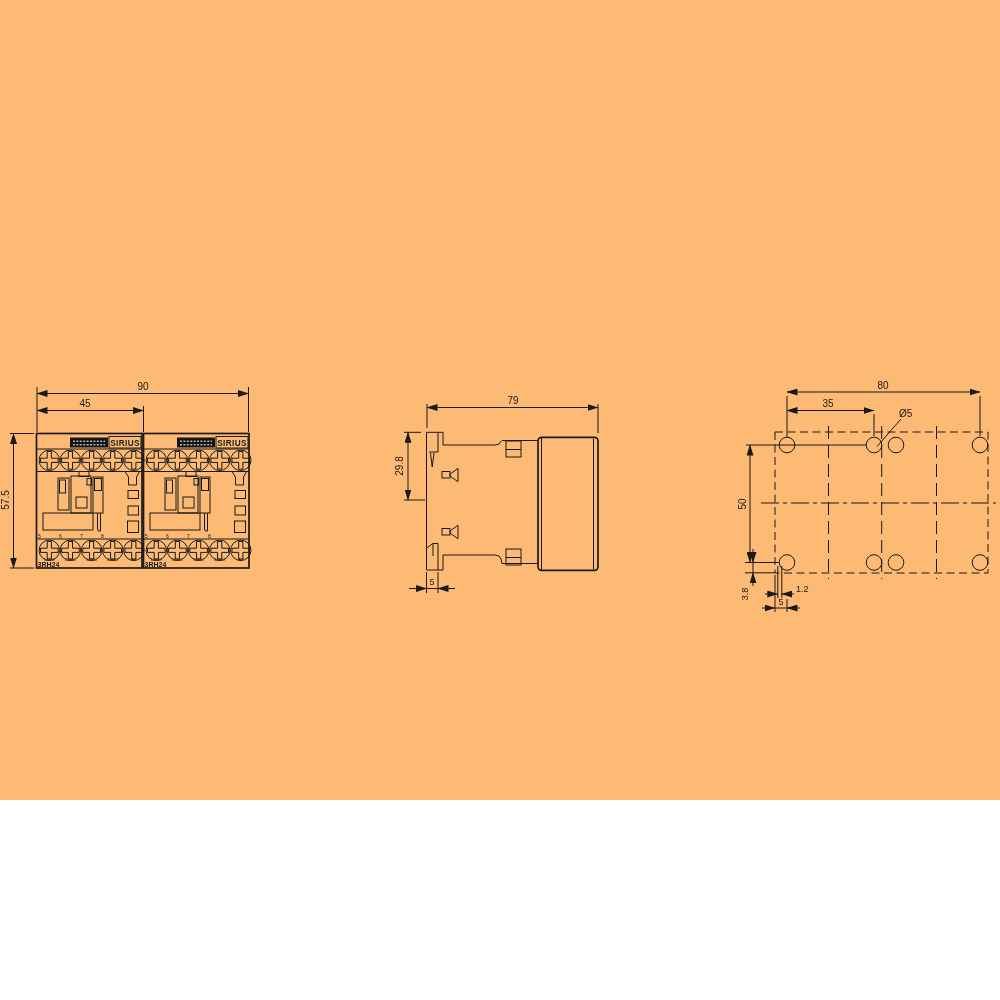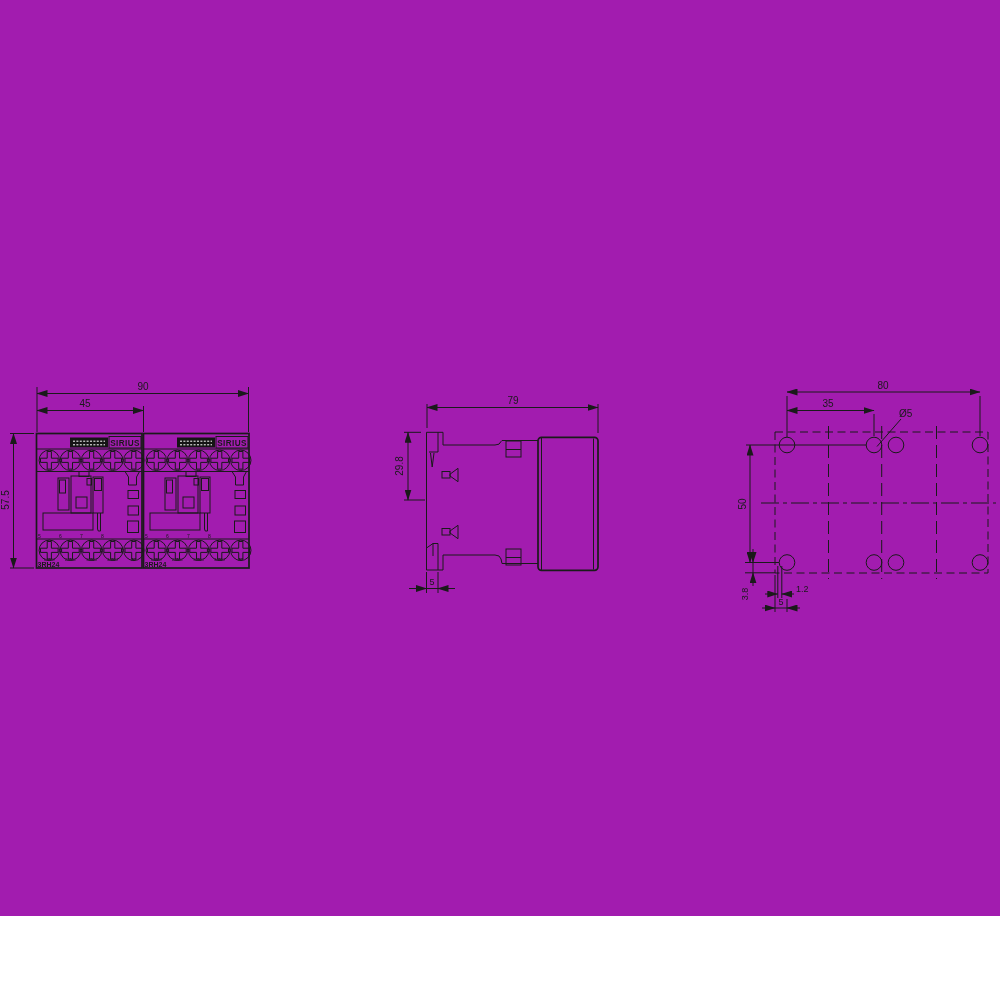--- a/index.html
+++ b/index.html
@@ -1,16 +1,16 @@
 <!DOCTYPE html>
 <html><head>
 <meta charset="utf-8">
 <style>
   html,body{margin:0;padding:0;background:#ffffff;}
-  #canvas{position:relative;width:1000px;height:916px;background:#a21caf;overflow:hidden;}
+  #canvas{position:relative;width:1000px;height:800px;background:#fdba74;overflow:hidden;}
   svg{position:absolute;left:0;top:0;}
   .ln{fill:none;stroke:#1a1a1a;stroke-width:1;}
   .thk{fill:none;stroke:#1a1a1a;stroke-width:1.7;}
   .dim{fill:none;stroke:#1a1a1a;stroke-width:1;}
   .dash{fill:none;stroke:#1a1a1a;stroke-width:1;stroke-dasharray:8 4.5;}
   .cdash{fill:none;stroke:#1a1a1a;stroke-width:1;stroke-dasharray:13 6;}
   .cdot{fill:none;stroke:#1a1a1a;stroke-width:1;stroke-dasharray:18 4 4 4;}
   text{font-family:"Liberation Sans", sans-serif;fill:#1a1a1a;}
   .dt{font-size:10px;}
   .dts{font-size:9px;}

